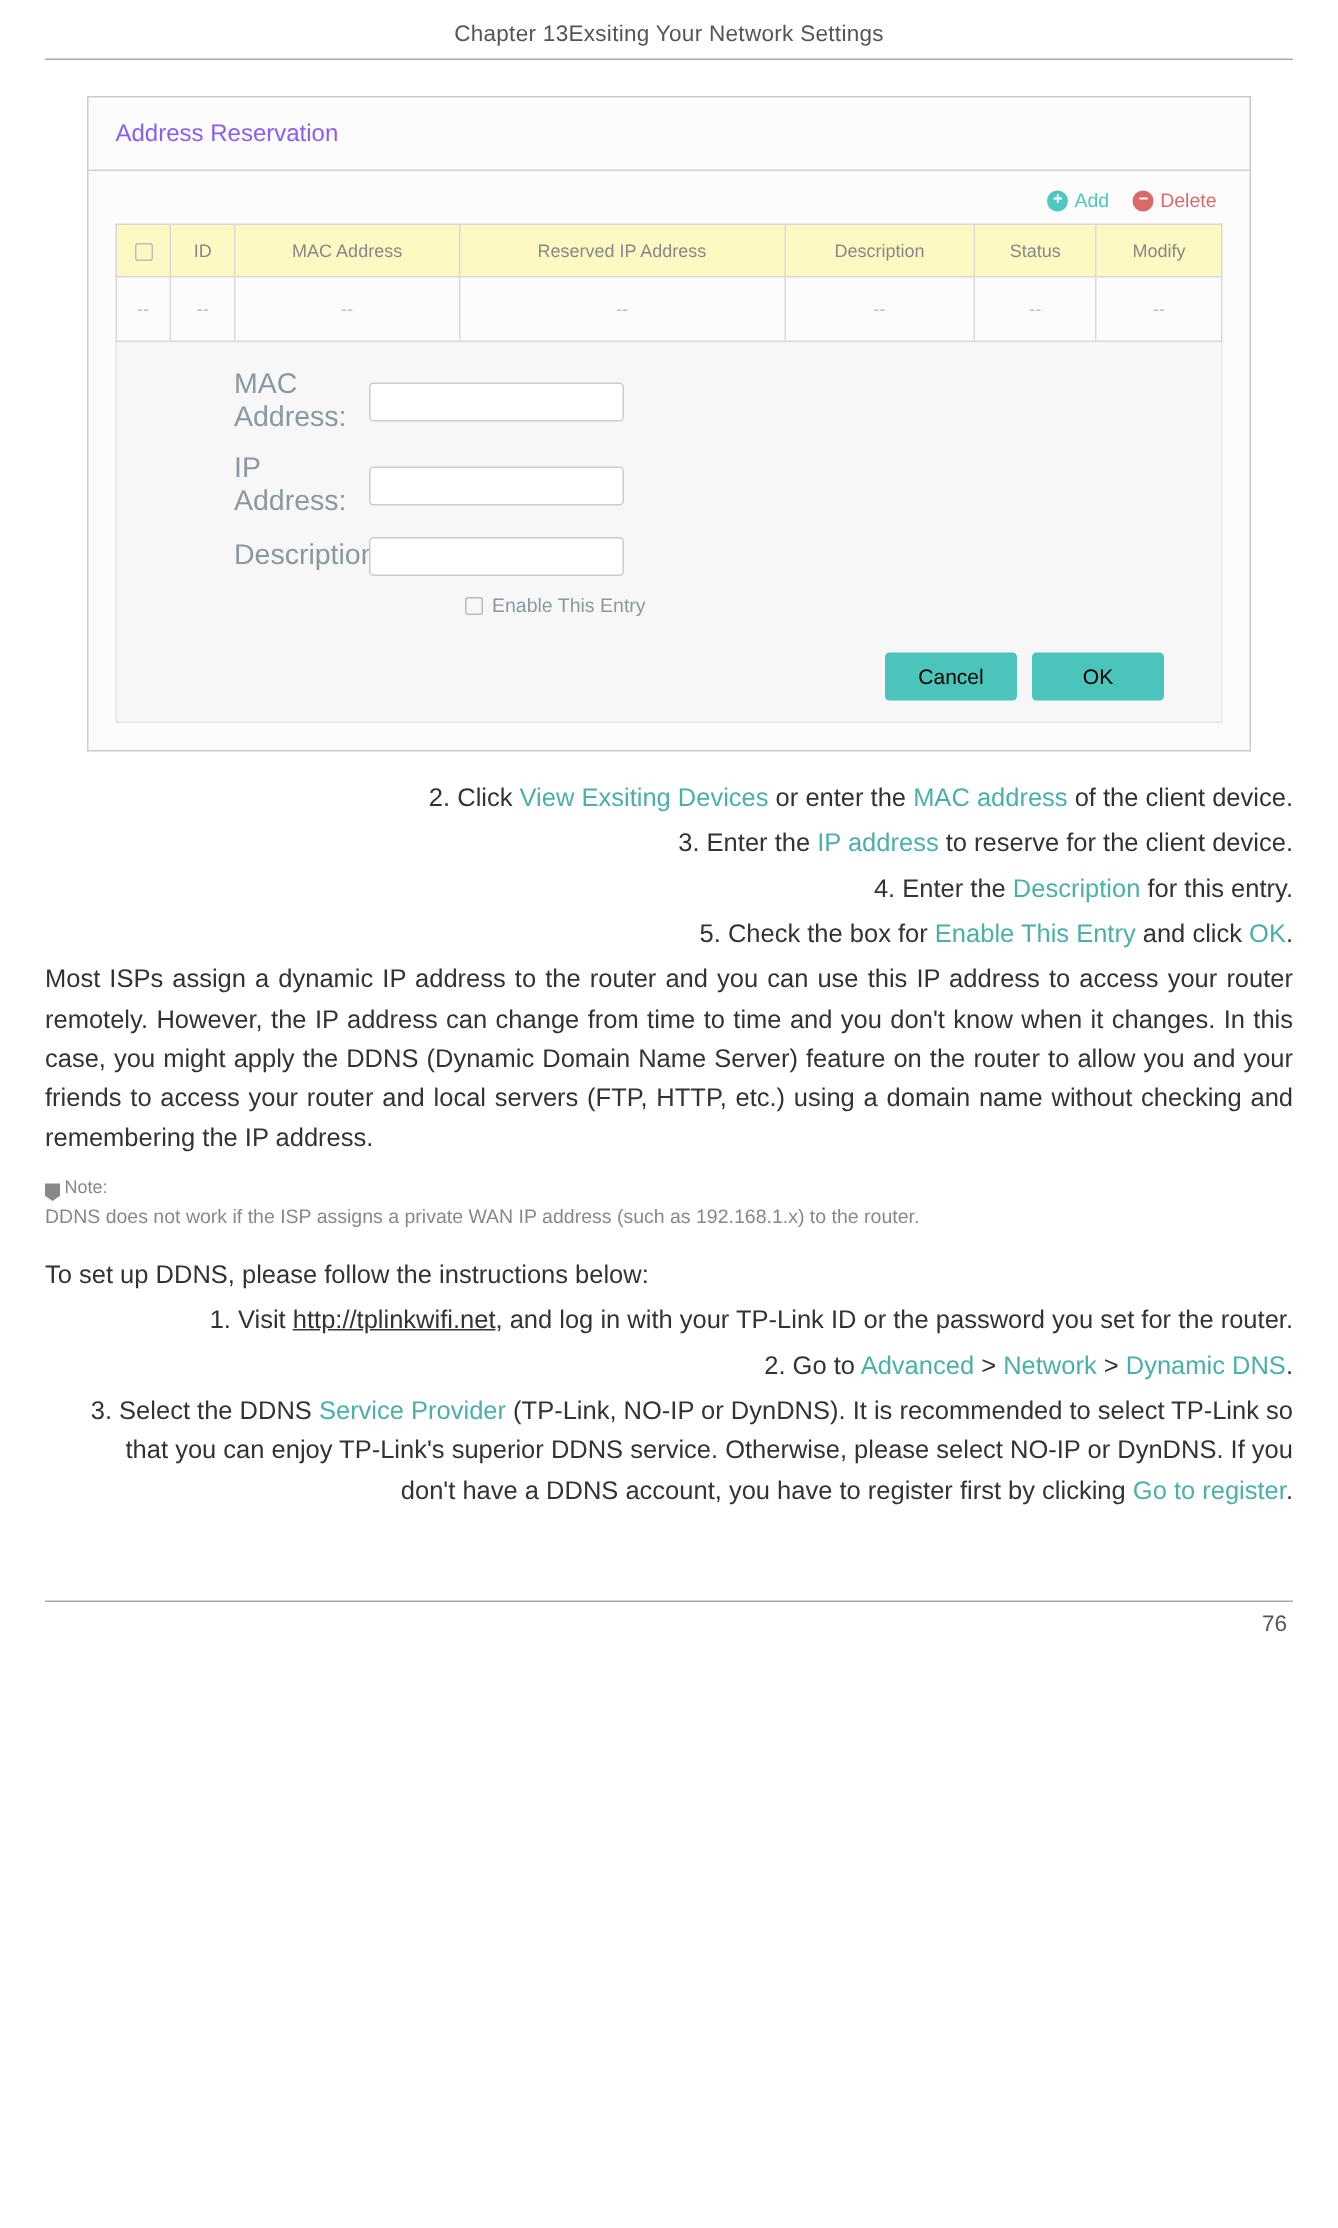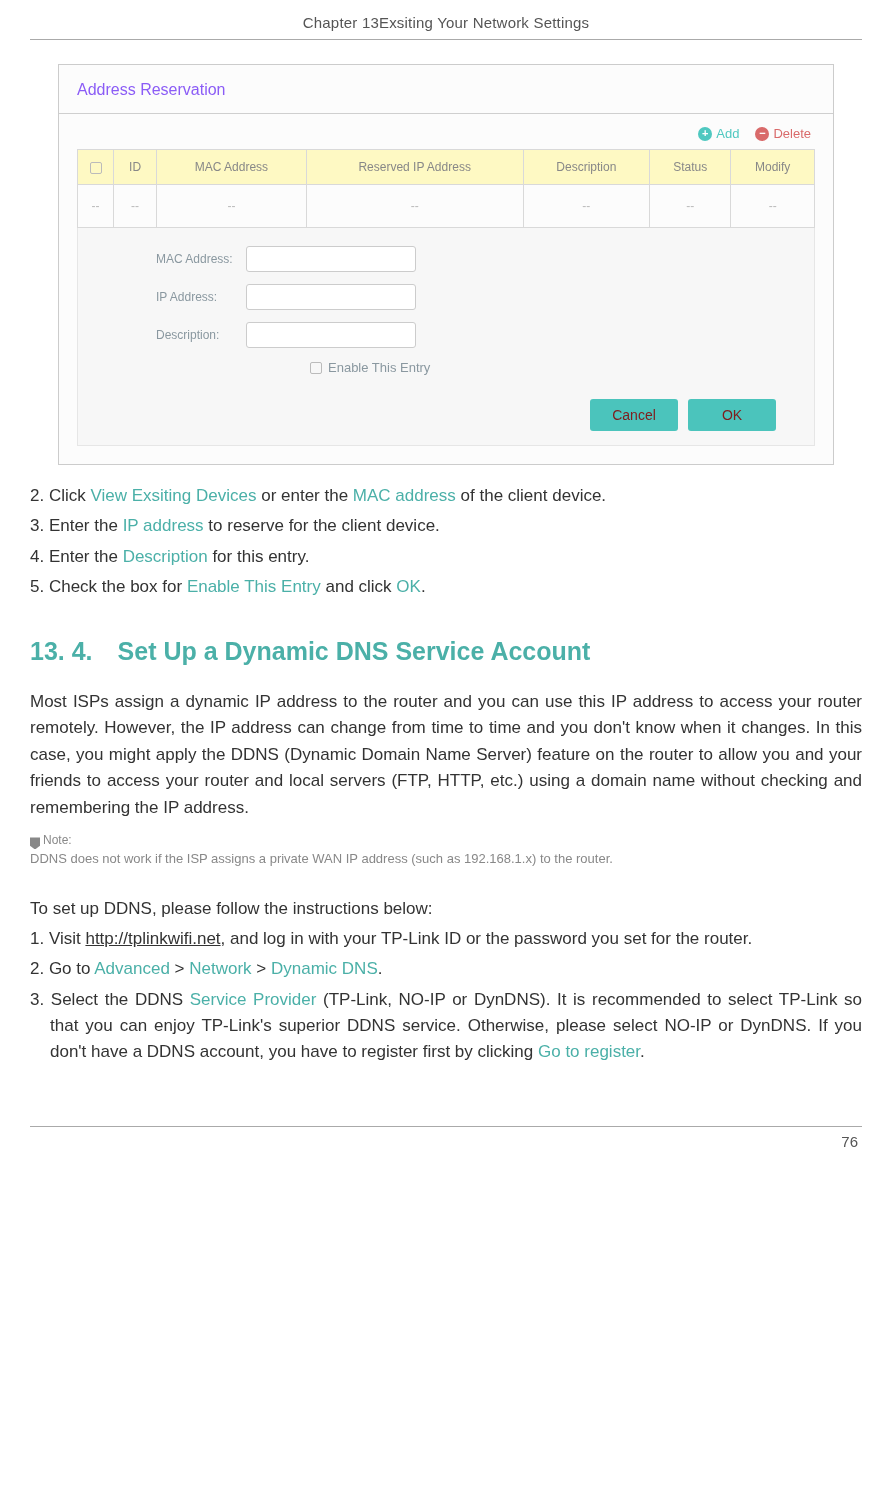--- a/index.html
+++ b/index.html
@@ -21,36 +21,36 @@
     .circle-add { background: #4fc8c0; }
     .circle-del { background: #d96a6a; }
 
     table.res-table { width: 100%; border-collapse: collapse; font-size: 12px; color: #888; }
     table.res-table th { font-weight: normal; padding: 10px 6px; border: 1px solid #d9d9d9; background: #fef9c3; }
     table.res-table td { padding: 14px 6px; border: 1px solid #d9d9d9; text-align: center; color: #bbb; }
     .chk { width: 12px; height: 12px; border: 1px solid #bbb; display: inline-block; border-radius: 2px; vertical-align: middle; }
 
     .form-area { background: #f7f7f7; padding: 18px 18px 14px 18px; margin-top: 0; border: 1px solid #e6e6e6; border-top: none; }
     .form-row { display: flex; align-items: center; margin-bottom: 12px; }
-    .form-label { width: 150px; color: #8a98a0; font-size: 12px; padding-left: 60px; }
+    .form-label { width: 150px; color: #8a98a0; font-size: 19px; padding-left: 60px; }
     .form-input { width: 170px; height: 26px; border: 1px solid #ccc; border-radius: 3px; background: #fff; }
     .checkbox-row { padding-left: 214px; font-size: 13px; color: #8a98a0; display: flex; align-items: center; gap: 6px; margin-bottom: 16px; }
     .btn-row { display: flex; justify-content: flex-end; gap: 10px; padding-right: 20px; padding-top: 8px; }
-    .btn { width: 88px; height: 32px; border: none; border-radius: 3px; background: #4bc4bc; color: #7f1d1d; font-size: 14px; display: inline-flex; align-items: center; justify-content: center; }
+    .btn { width: 88px; height: 32px; border: none; border-radius: 3px; background: #4bc4bc; color: #000000; font-size: 14px; display: inline-flex; align-items: center; justify-content: center; }
 
     
     .body-text { font-size: 17px; line-height: 1.55; color: #333; }
     .body-text p { margin: 4px 0; }
     .teal { color: #4bb0a8; }
     .list { list-style: none; }
-    .list li { margin: 4px 0; }
+    .list li { margin: 4px 0; text-align: right; }
     h2.section-head { color: #4bb0a8; font-size: 25px; font-weight: bold; margin: 32px 0 18px 0; }
     .intro-para { text-align: justify; }
     .note-label { font-size: 12px; color: #888; margin-top: 10px; display: flex; align-items: flex-end; gap: 3px; }
-    .note-text { font-size: 13px; color: #888; margin-bottom: 26px; }
+    .note-text { font-size: 13px; color: #888; margin-bottom: 16px; }
     .note-flag { width: 10px; height: 12px; background: #888; display: inline-block; clip-path: polygon(0 0, 100% 0, 100% 70%, 50% 100%, 0 70%); }
     .underline { text-decoration: underline; }
     .justified { text-align: justify; }
     .indent-hang { padding-left: 20px; text-indent: -20px; }
 
     .footer-line { border: none; border-top: 1px solid #aaa; margin: 60px 0 6px 0; }
     .page-num { text-align: right; font-size: 15px; color: #555; padding-right: 4px; }
   </style>
 </head>
 <body>
@@ -126,21 +126,20 @@
   </div>
 
   <div class="body-text">
     <ul class="list">
       <li><span>2. Click </span><span class="teal">View Exsiting Devices</span><span> or enter the </span><span class="teal">MAC address</span><span> of the client device.</span></li>
       <li><span>3. Enter the </span><span class="teal">IP address</span><span> to reserve for the client device.</span></li>
       <li><span>4. Enter the </span><span class="teal">Description</span><span> for this entry.</span></li>
       <li><span>5. Check the box for </span><span class="teal">Enable This Entry</span><span> and click </span><span class="teal">OK</span><span>.</span></li>
     </ul>
 
-    <h2 class="section-head">13. 4. Set Up a Dynamic DNS Service Account</h2>
 
     <p class="intro-para">Most ISPs assign a dynamic IP address to the router and you can use this IP address to access your router remotely. However, the IP address can change from time to time and you don't know when it changes. In this case, you might apply the DDNS (Dynamic Domain Name Server) feature on the router to allow you and your friends to access your router and local servers (FTP, HTTP, etc.) using a domain name without checking and remembering the IP address.</p>
 
     <div class="note-label">
       <span class="note-flag"></span>
       <span>Note:</span>
     </div>
     <div class="note-text">DDNS does not work if the ISP assigns a private WAN IP address (such as 192.168.1.x) to the router.</div>
 
     <p>To set up DDNS, please follow the instructions below:</p>

